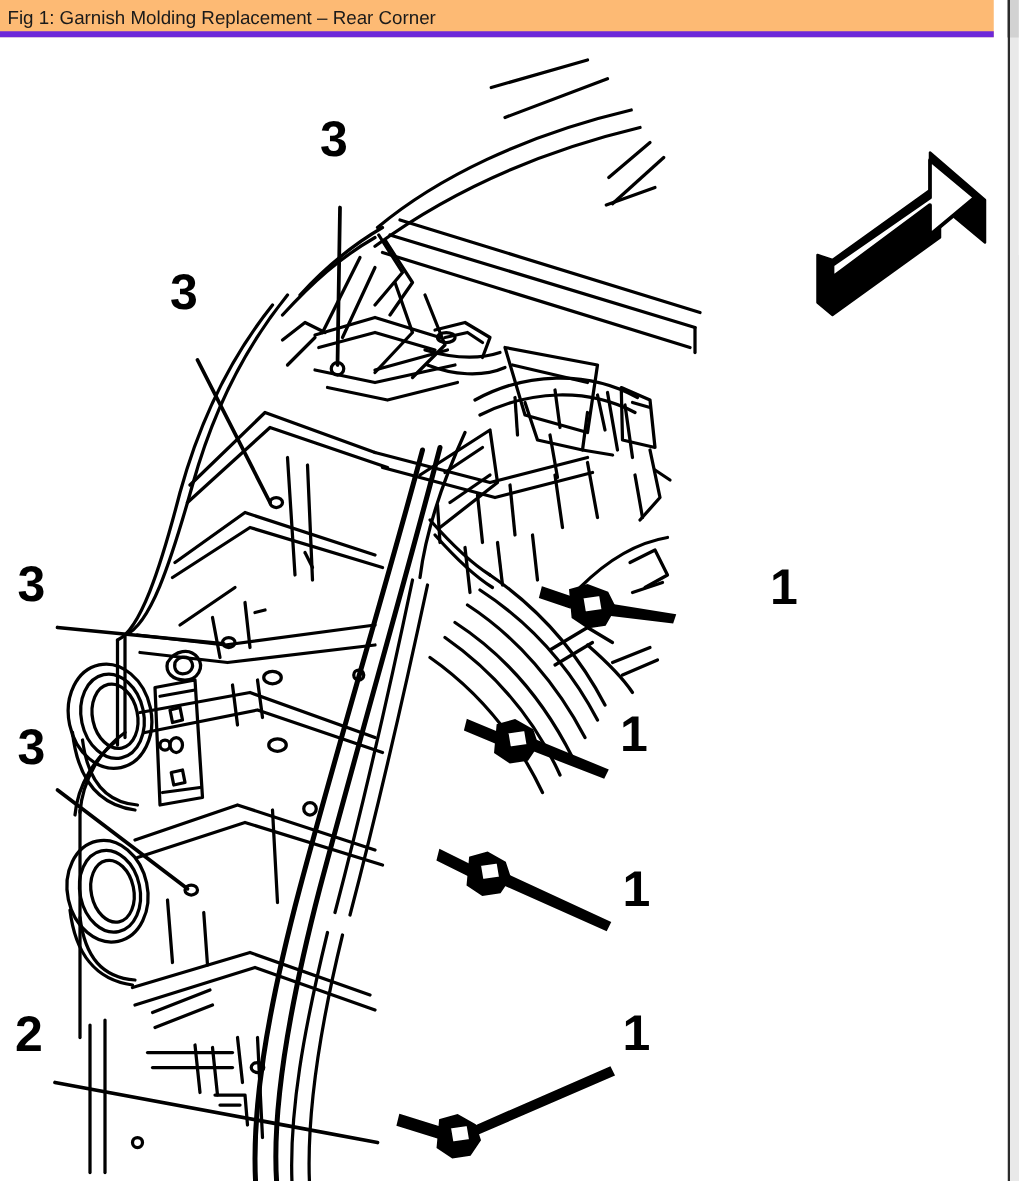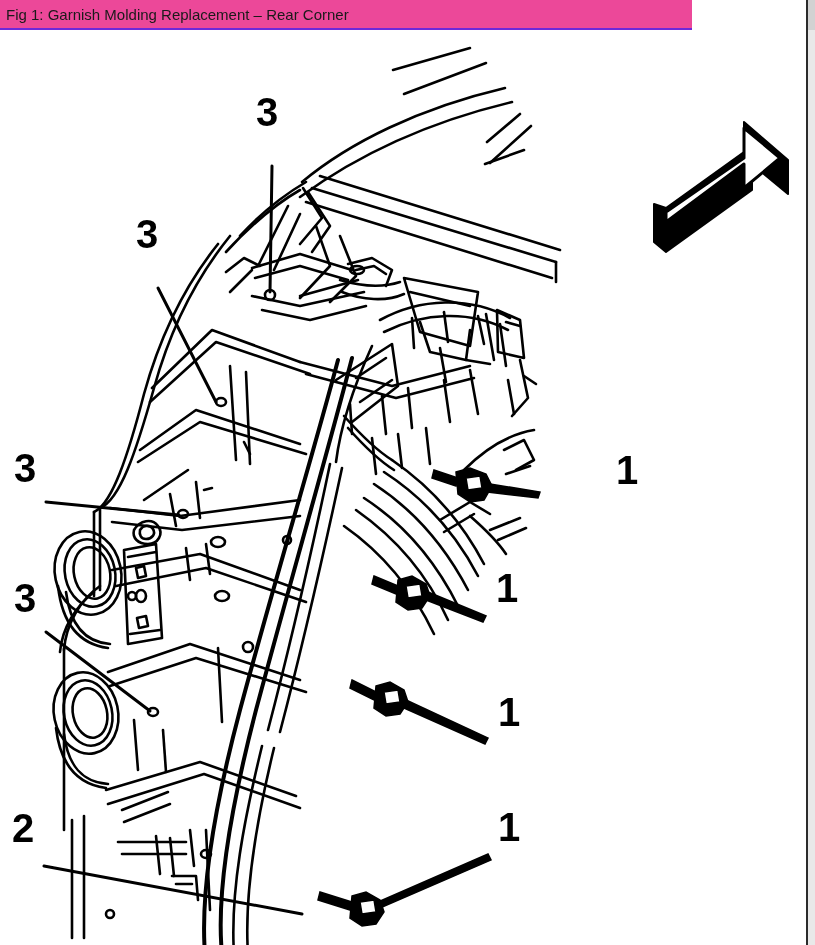--- a/index.html
+++ b/index.html
@@ -1,24 +1,24 @@
 <!DOCTYPE html>
 <html><head>
 <meta charset="utf-8">
 <style>
   html,body{margin:0;padding:0;background:#fff;}
   body{width:815px;height:945px;overflow:hidden;font-family:"Liberation Sans",sans-serif;}
   #root{position:relative;width:815px;height:945px;background:#ffffff;}
 
   
   .caption-bar{
-    position:absolute;left:0;top:0;width:692px;height:30px;
-    background:#ec4899;
+    position:absolute;left:0;top:0;width:795px;height:30px;
+    background:#fdba74;
     box-sizing:border-box;
-    border-bottom:2px solid #6d28d9;
+    border-bottom:5px solid #6d28d9;
   }
   .caption-text{
     position:absolute;left:6px;top:6px;
     font-size:15px;line-height:18px;color:#1a1a1a;
     font-family:"Liberation Sans",sans-serif;
     white-space:nowrap;
   }
 
   
   .right-border{position:absolute;left:806px;top:0;width:2px;height:945px;background:#2b2b2b;}

